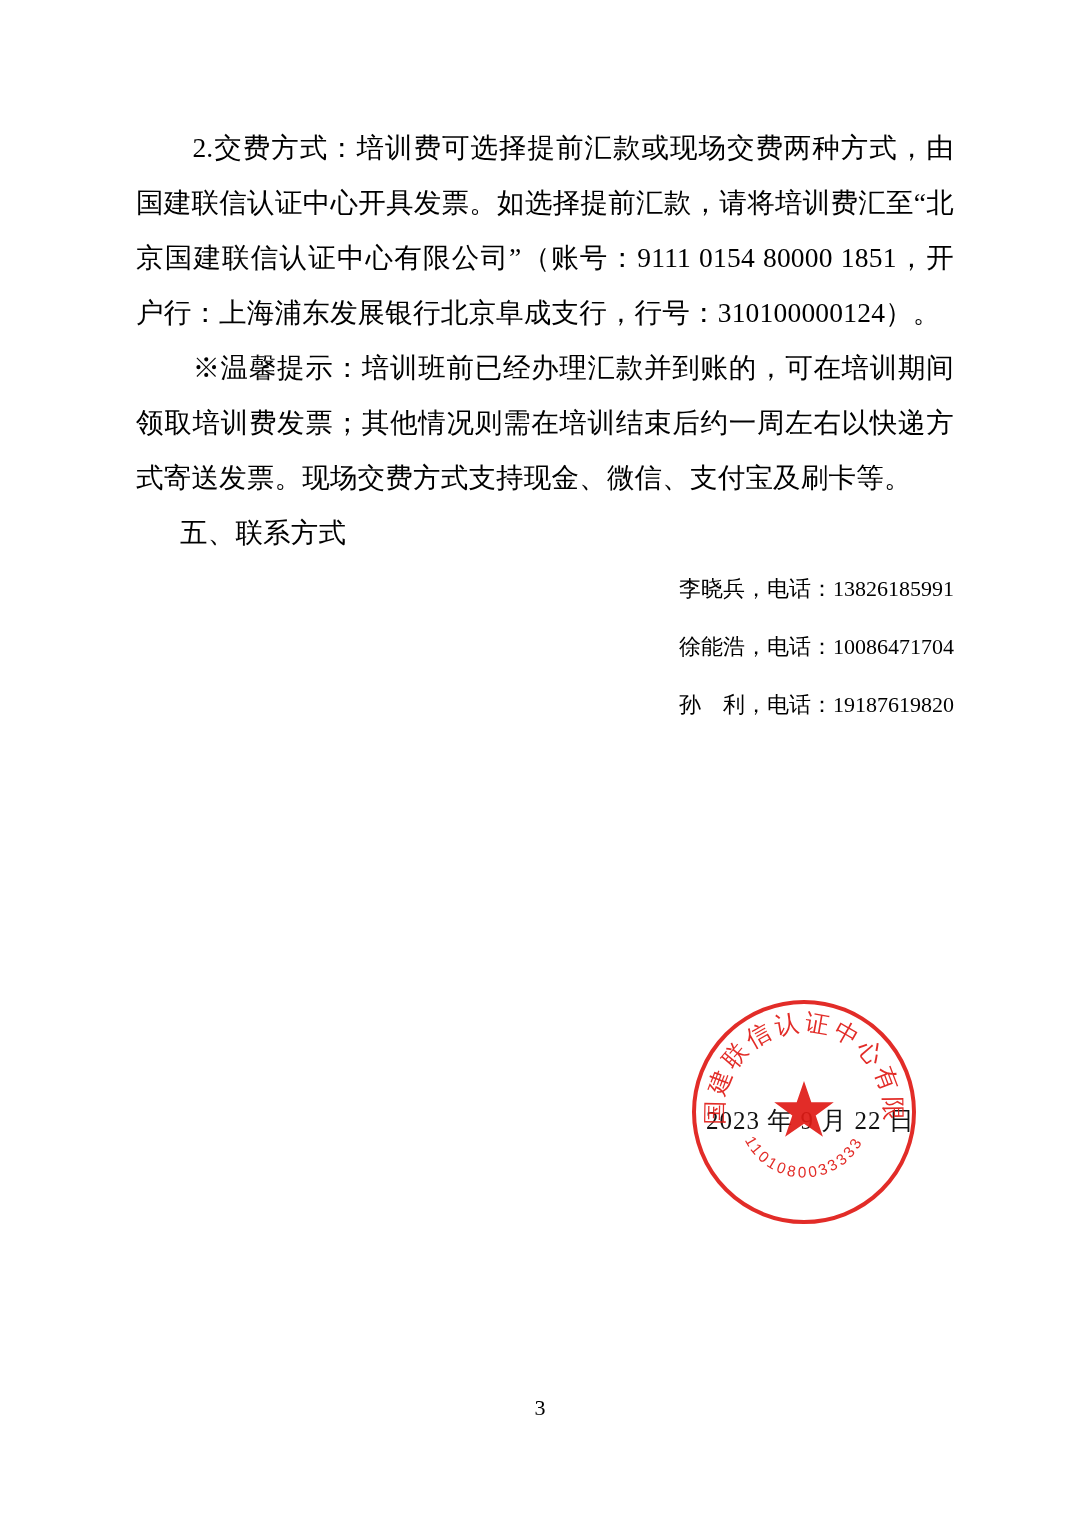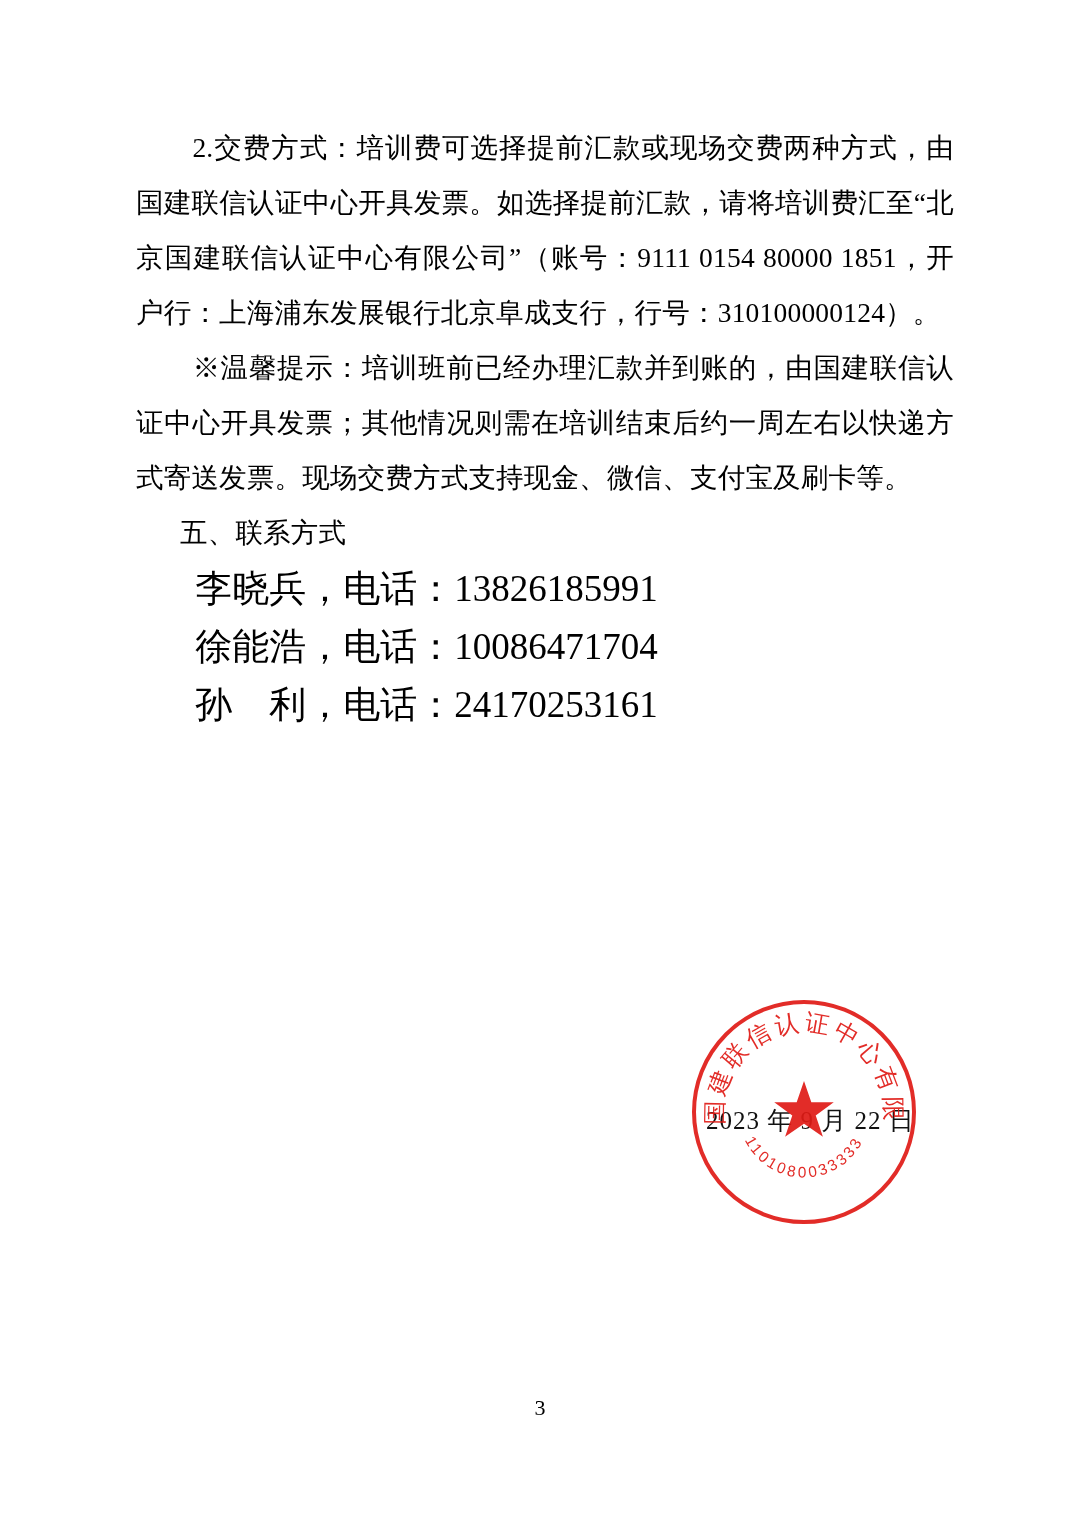--- a/index.html
+++ b/index.html
@@ -39,24 +39,25 @@
     text-indent: 2.05em;
   }
   p.indent1 {
     text-indent: 1.6em;
     font-family: Liberation Serif, serif;
   }
   .section-head {
     margin-top: 2px;
   }
   .contact-line {
-    font-size: 37px;
+    font-size: 22px;
     line-height: 58px;
     text-indent: 1.6em;
     margin: 0;
+    text-align: right;
   }
   .spacer-lg {
     height: 86px;
   }
   .attachment {
     font-size: 27.5px;
     line-height: 55px;
     text-indent: 1.6em;
     margin: 0;
   }
@@ -118,29 +119,29 @@
 </style>
 </head>
 <body>
 
 <div class="page">
 
   <div class="body-text">
 
     <p class="para indent2">2.交费方式：培训费可选择提前汇款或现场交费两种方式，由国建联信认证中心开具发票。如选择提前汇款，请将培训费汇至“北京国建联信认证中心有限公司”（账号：9111 0154 80000 1851，开户行：上海浦东发展银行北京阜成支行，行号：310100000124）。</p>
 
-    <p class="para indent2">※温馨提示：培训班前已经办理汇款并到账的，由国建联信认证中心开具发票；其他情况则需在培训结束后约一周左右以快递方式寄送发票。现场交费方式支持现金、微信、支付宝及刷卡等。</p>
+    <p class="para indent2">※温馨提示：培训班前已经办理汇款并到账的，可在培训期间领取培训费发票；其他情况则需在培训结束后约一周左右以快递方式寄送发票。现场交费方式支持现金、微信、支付宝及刷卡等。</p>
 
     <p class="para indent1 section-head">五、联系方式</p>
 
     <p class="contact-line">李晓兵，电话：13826185991</p>
 
     <p class="contact-line">徐能浩，电话：10086471704</p>
 
-    <p class="contact-line">孙　利，电话：24170253161</p>
+    <p class="contact-line">孙　利，电话：19187619820</p>
 
     <div class="spacer-lg"></div>
 
   </div>
 
   <div class="date-line">2023 年 9 月 22 日</div>
 
   <div class="seal">
     <div class="seal-inner">
       <svg viewBox="0 0 224 224" aria-hidden="true">

